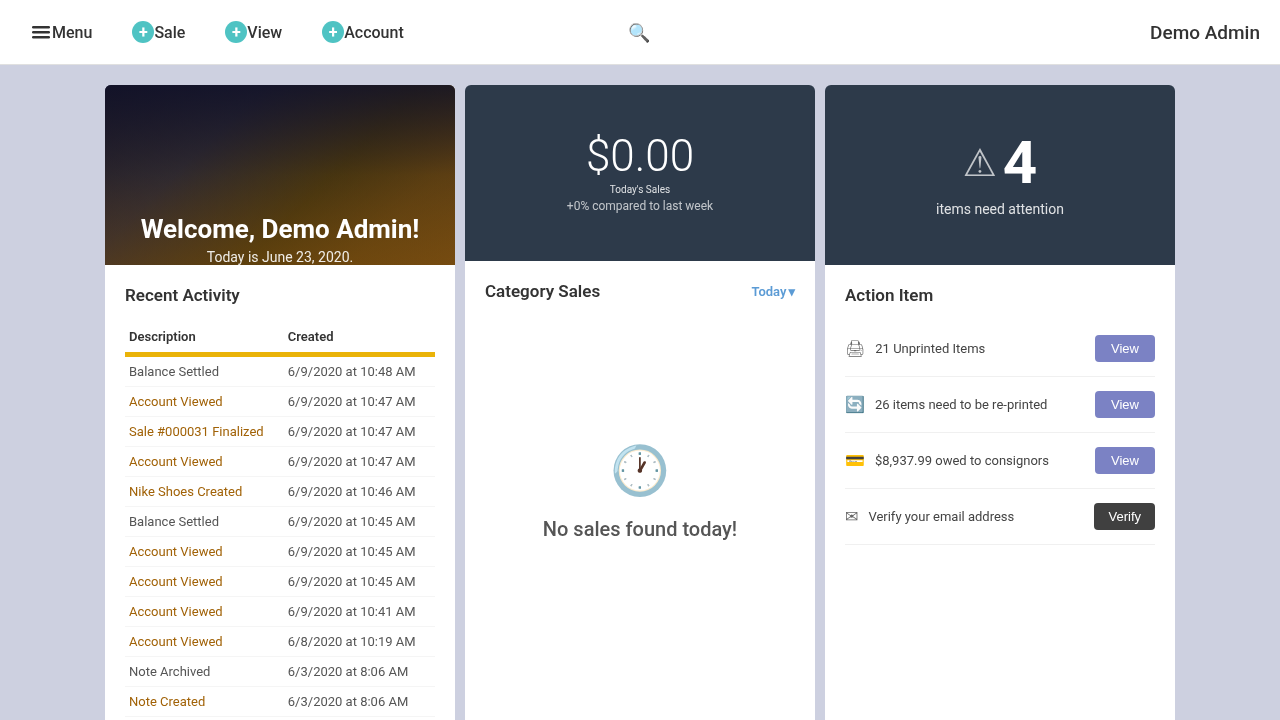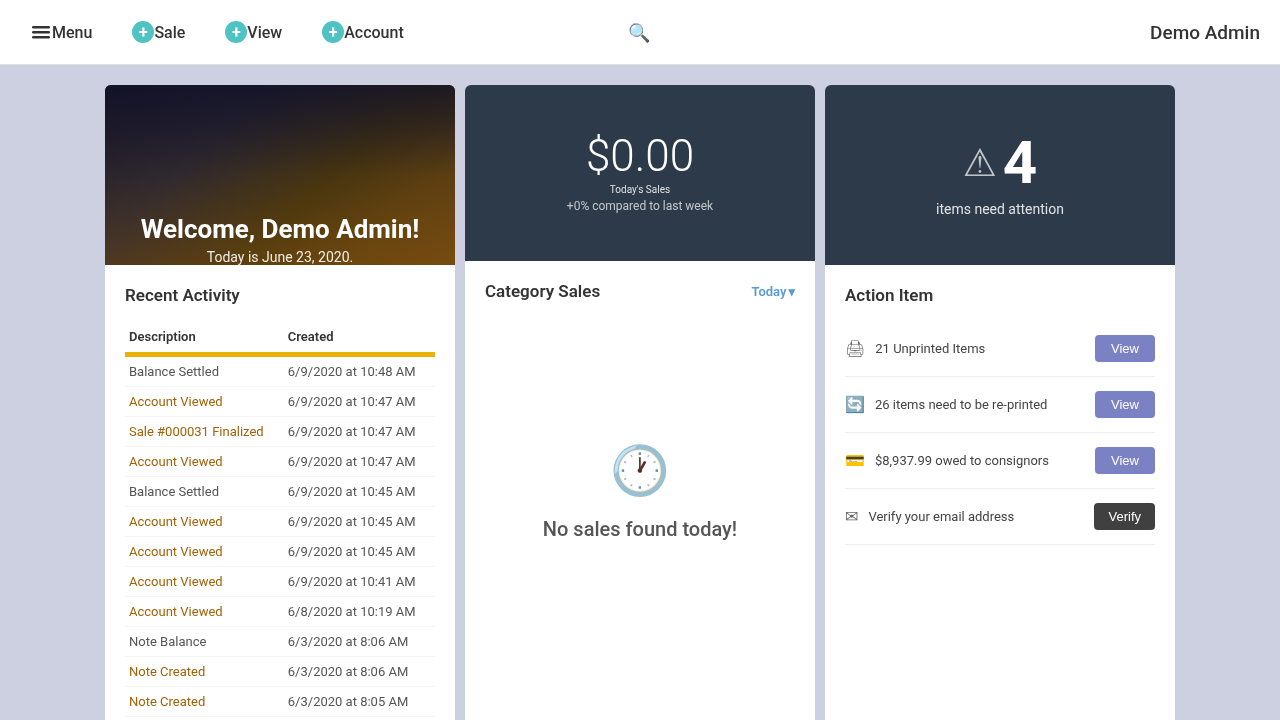--- a/index.html
+++ b/index.html
@@ -355,41 +355,45 @@
             </tr>
             <tr>
               <td class="link">Sale #000031 Finalized</td>
               <td>6/9/2020 at 10:47 AM</td>
             </tr>
             <tr>
               <td class="link">Account Viewed</td>
               <td>6/9/2020 at 10:47 AM</td>
             </tr>
             <tr>
+              <td class="link">Nike Shoes Created</td>
+              <td>6/9/2020 at 10:46 AM</td>
+            </tr>
+            <tr>
               <td>Balance Settled</td>
               <td>6/9/2020 at 10:45 AM</td>
             </tr>
             <tr>
               <td class="link">Account Viewed</td>
               <td>6/9/2020 at 10:45 AM</td>
             </tr>
             <tr>
               <td class="link">Account Viewed</td>
               <td>6/9/2020 at 10:45 AM</td>
             </tr>
             <tr>
               <td class="link">Account Viewed</td>
               <td>6/9/2020 at 10:41 AM</td>
             </tr>
             <tr>
               <td class="link">Account Viewed</td>
               <td>6/8/2020 at 10:19 AM</td>
             </tr>
             <tr>
-              <td>Note Balance</td>
+              <td>Note Archived</td>
               <td>6/3/2020 at 8:06 AM</td>
             </tr>
             <tr>
               <td class="link">Note Created</td>
               <td>6/3/2020 at 8:06 AM</td>
             </tr>
             <tr>
               <td class="link">Note Created</td>
               <td>6/3/2020 at 8:05 AM</td>
             </tr>

